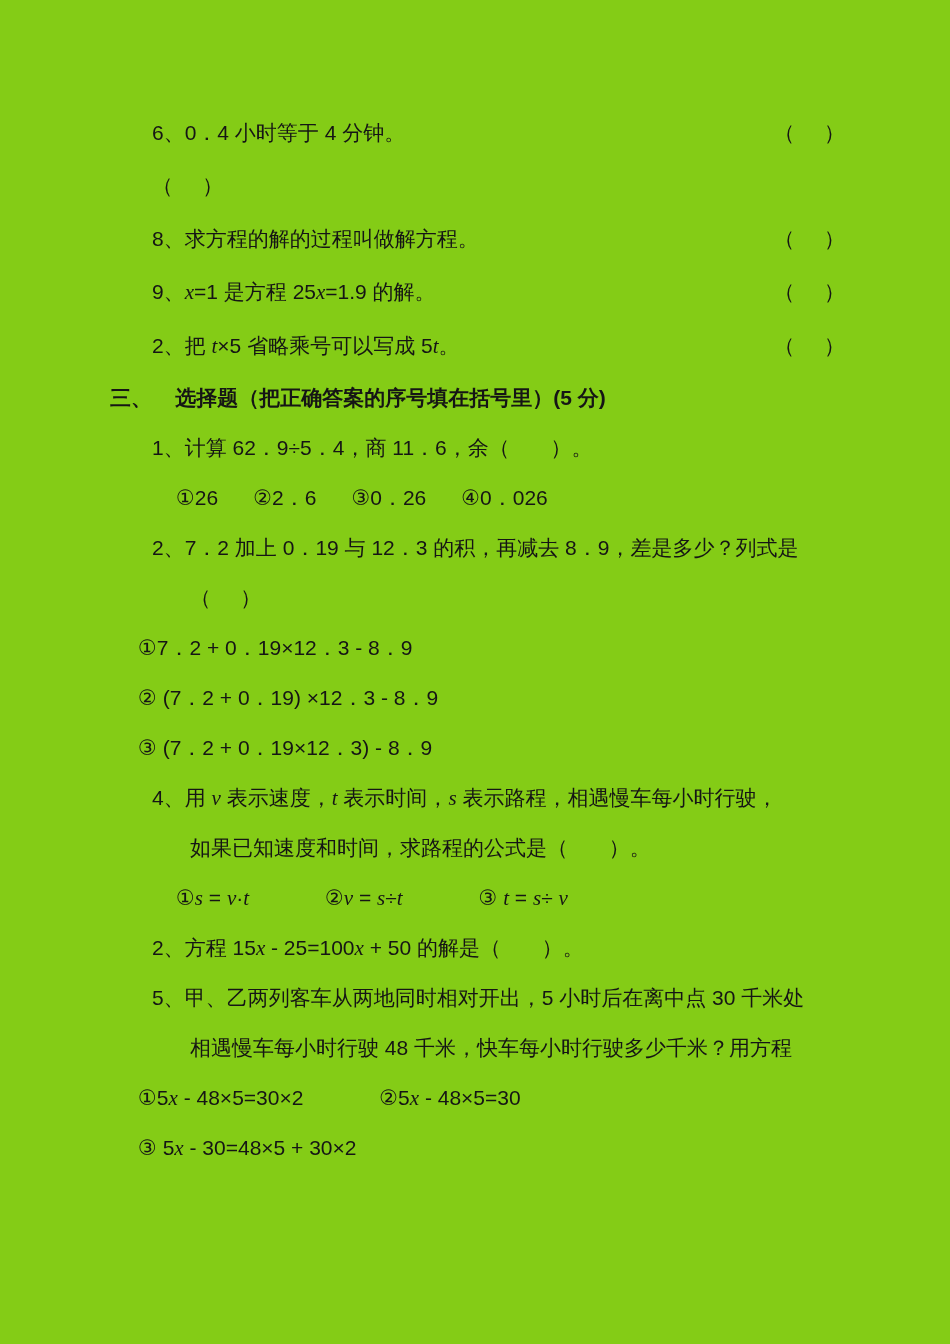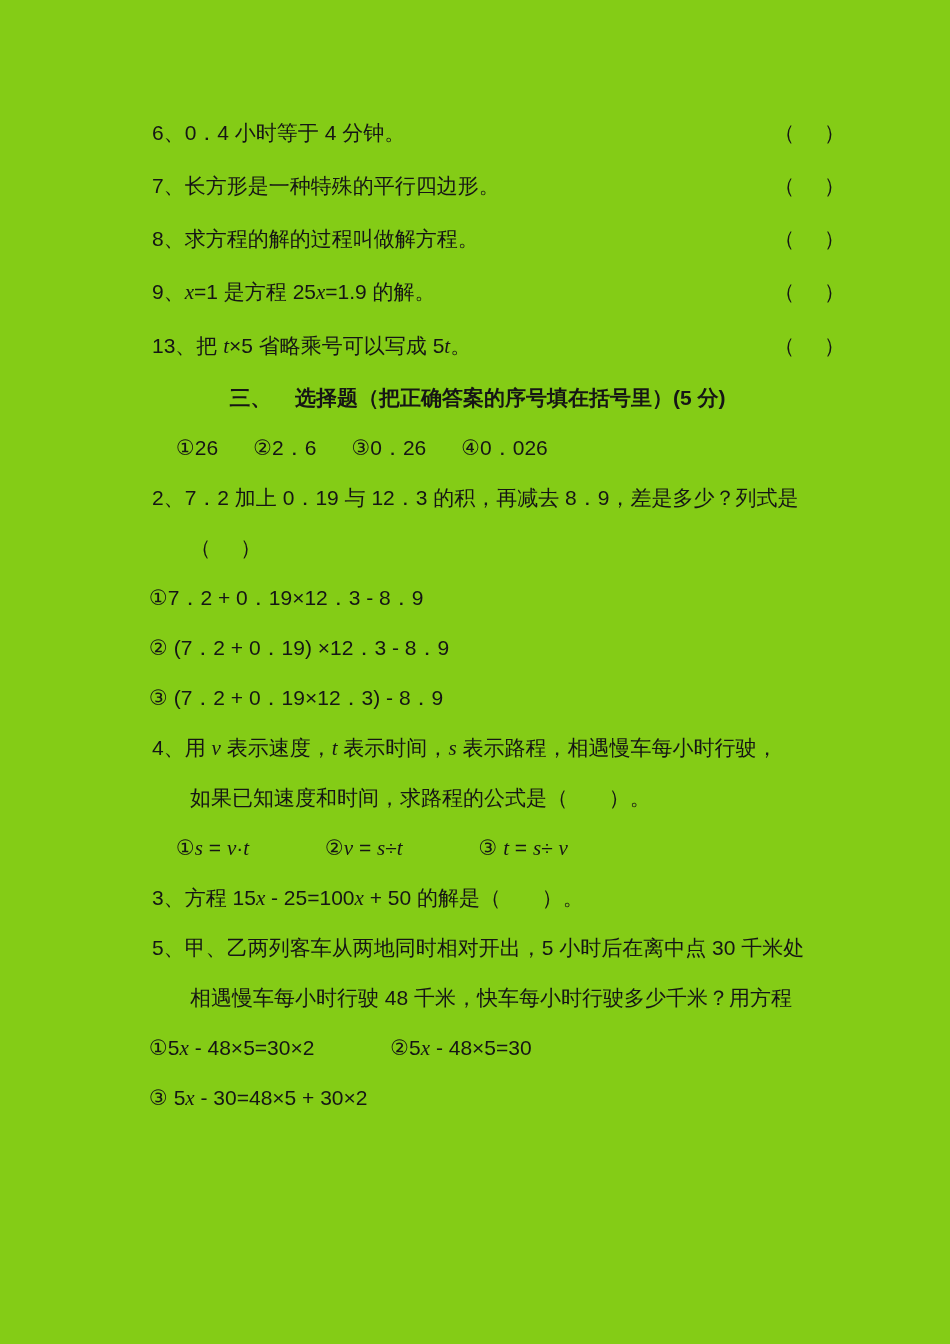--- a/index.html
+++ b/index.html
@@ -22,50 +22,51 @@
   .line {
     line-height: 50px;
     white-space: pre-wrap;
   }
   .tf {
     line-height: 53px;
     display: flex;
     justify-content: space-between;
     margin-left: 42px;
   }
-  .heading { font-weight: bold; text-align: center; }
+  .heading { font-weight: bold; }
   .ind-q    { margin-left: 42px; }
   .ind-cont { margin-left: 80px; }
   .ind-opt  { margin-left: 66px; }
-  .ind-opt2 { margin-left: 39px; }
+  .ind-opt2 { margin-left: 28px; }
   .it {
     font-style: italic;
     font-family: "Liberation Serif", "DejaVu Serif", serif;
   }
   .bracket { white-space: pre; }
 </style>
 </head>
 <body>
 
 <div class="page">
   <div id="doc">
       <div class="line tf"><span><span>6、0．4 小时等于 4 分钟。</span></span><span class="bracket">（     ）</span></div>
-      <div class="line tf"><span><span>7、长方形是一种特殊的平行四边形。</span></span><span class="bracket">（     ）</span></div>
+      <div class="line tf"><span class="bracket">（     ）</span></div>
       <div class="line tf"><span><span>8、求方程的解的过程叫做解方程。</span></span><span class="bracket">（     ）</span></div>
       <div class="line tf"><span><span>9、</span><span class="it">x</span><span>=1 是方程 25</span><span class="it">x</span><span>=1.9 的解。</span></span><span class="bracket">（     ）</span></div>
-      <div class="line tf"><span><span>13、把 </span><span class="it">t</span><span>×5 省略乘号可以写成 5</span><span class="it">t</span><span>。</span></span><span class="bracket">（     ）</span></div>
+      <div class="line tf"><span><span>2、把 </span><span class="it">t</span><span>×5 省略乘号可以写成 5</span><span class="it">t</span><span>。</span></span><span class="bracket">（     ）</span></div>
       <div class="line heading"><span><span>三、    选择题（把正确答案的序号填在括号里）(5 分)</span></span></div>
+      <div class="line ind-q"><span><span>1、计算 62．9÷5．4，商 11．6，余（       ）。</span></span></div>
       <div class="line ind-opt"><span><span>①26      ②2．6      ③0．26      ④0．026</span></span></div>
       <div class="line ind-q"><span><span>2、7．2 加上 0．19 与 12．3 的积，再减去 8．9，差是多少？列式是</span></span></div>
       <div class="line ind-cont"><span><span>（     ）</span></span></div>
       <div class="line ind-opt2"><span><span>①7．2 + 0．19×12．3 - 8．9</span></span></div>
       <div class="line ind-opt2"><span><span>② (7．2 + 0．19) ×12．3 - 8．9</span></span></div>
       <div class="line ind-opt2"><span><span>③ (7．2 + 0．19×12．3) - 8．9</span></span></div>
       <div class="line ind-q"><span><span>4、用 </span><span class="it">v</span><span> 表示速度，</span><span class="it">t</span><span> 表示时间，</span><span class="it">s</span><span> 表示路程，相遇慢车每小时行驶，</span></span></div>
       <div class="line ind-cont"><span><span>如果已知速度和时间，求路程的公式是（       ）。</span></span></div>
       <div class="line ind-opt"><span><span>①</span><span class="it">s</span><span> = </span><span class="it">v</span><span>·</span><span class="it">t</span><span>             ②</span><span class="it">v</span><span> = </span><span class="it">s</span><span>÷</span><span class="it">t</span><span>             ③ </span><span class="it">t</span><span> = </span><span class="it">s</span><span>÷ </span><span class="it">v</span></span></div>
-      <div class="line ind-q"><span><span>3、方程 15</span><span class="it">x</span><span> - 25=100</span><span class="it">x</span><span> + 50 的解是（       ）。</span></span></div>
+      <div class="line ind-q"><span><span>2、方程 15</span><span class="it">x</span><span> - 25=100</span><span class="it">x</span><span> + 50 的解是（       ）。</span></span></div>
       <div class="line ind-q"><span><span>5、甲、乙两列客车从两地同时相对开出，5 小时后在离中点 30 千米处</span></span></div>
       <div class="line ind-cont"><span><span>相遇慢车每小时行驶 48 千米，快车每小时行驶多少千米？用方程</span></span></div>
       <div class="line ind-opt2"><span><span>①5</span><span class="it">x</span><span> - 48×5=30×2             ②5</span><span class="it">x</span><span> - 48×5=30</span></span></div>
       <div class="line ind-opt2"><span><span>③ 5</span><span class="it">x</span><span> - 30=48×5 + 30×2</span></span></div>
     </div>
 </div>
 
 </body></html>

